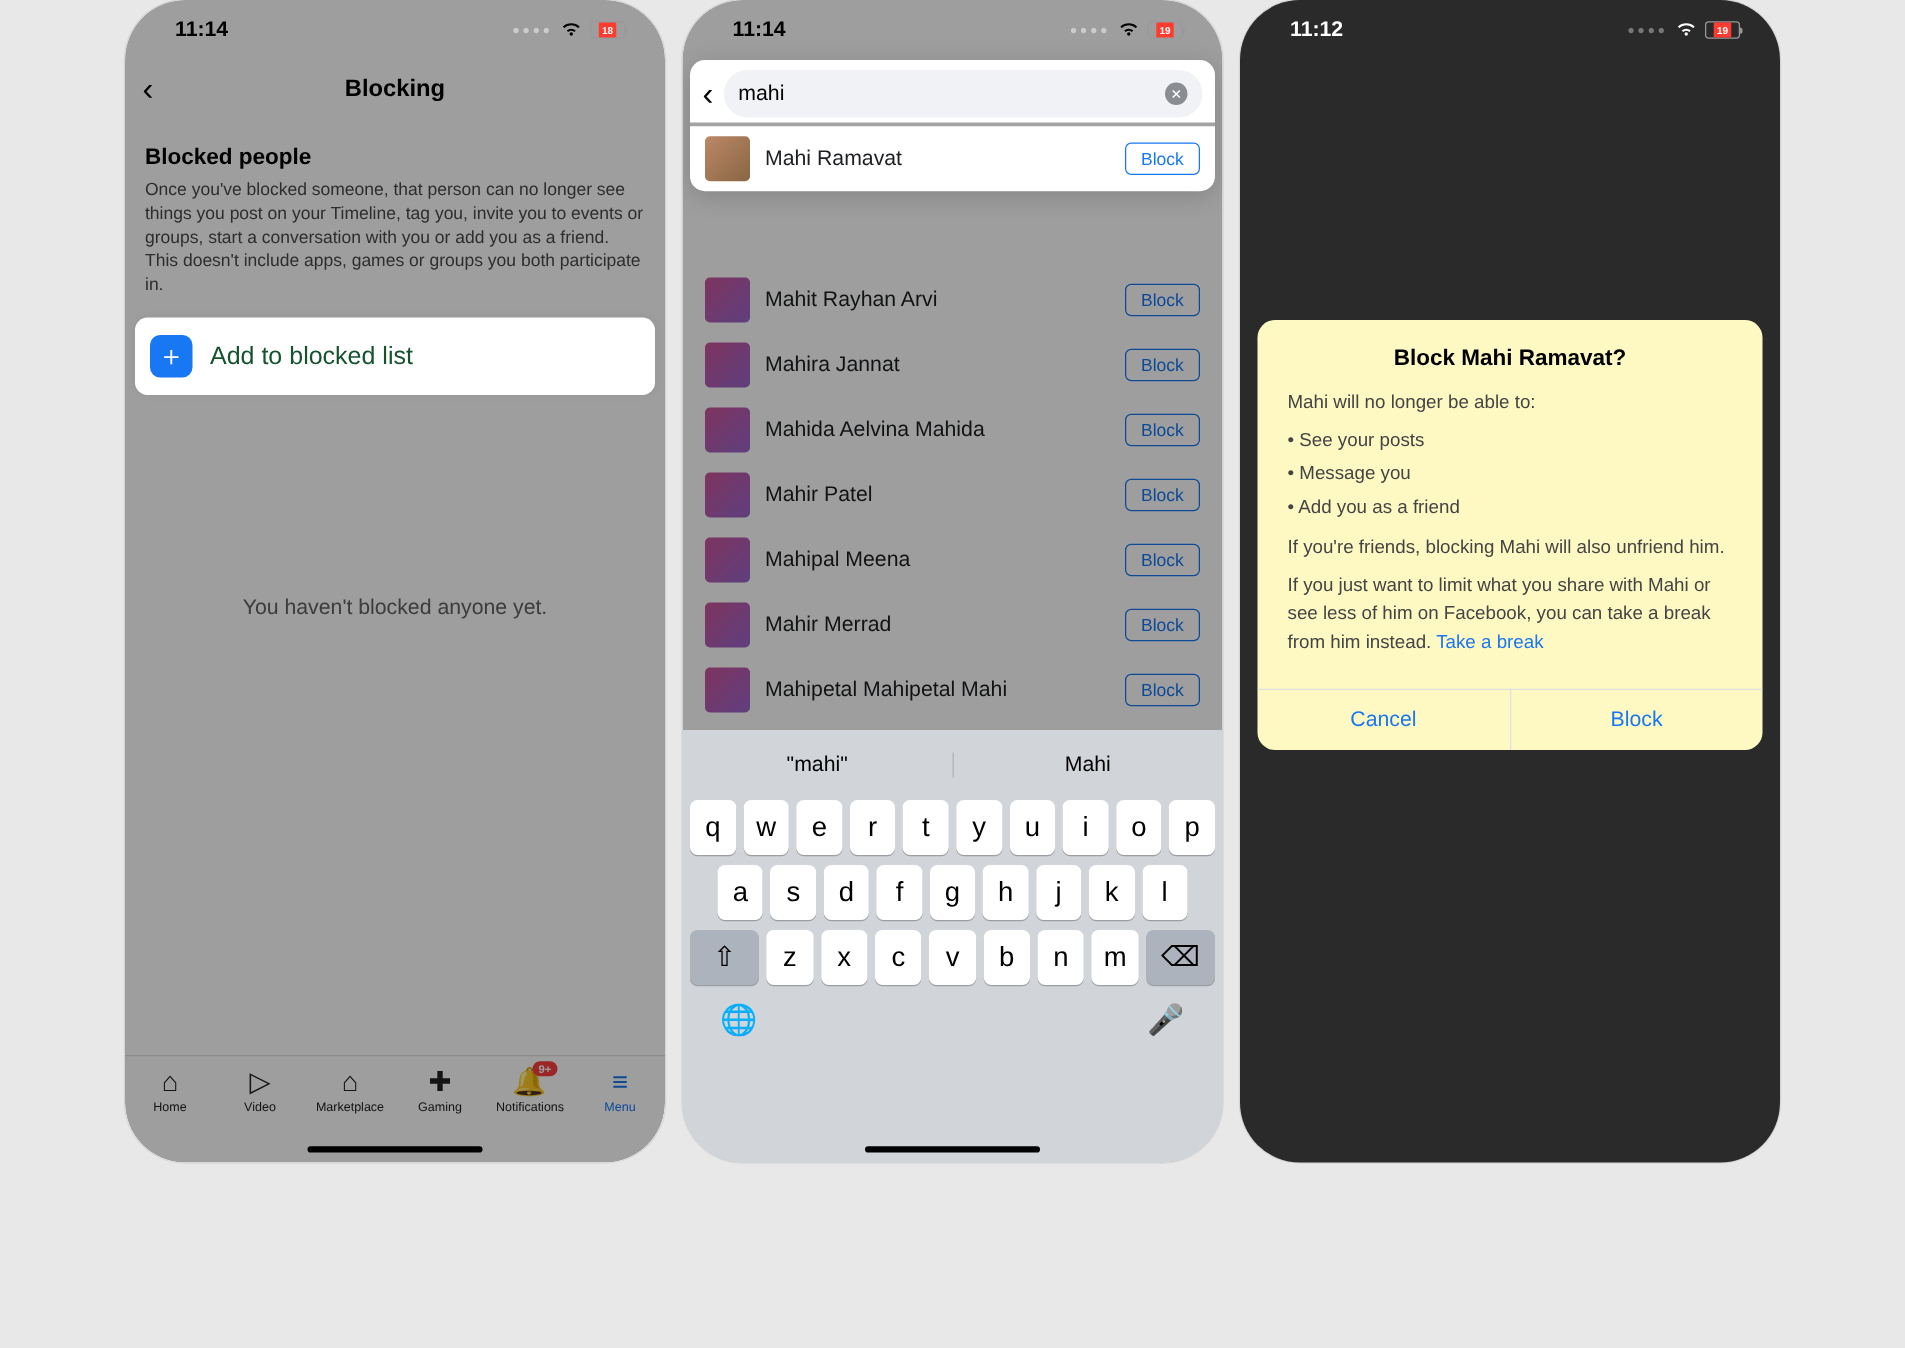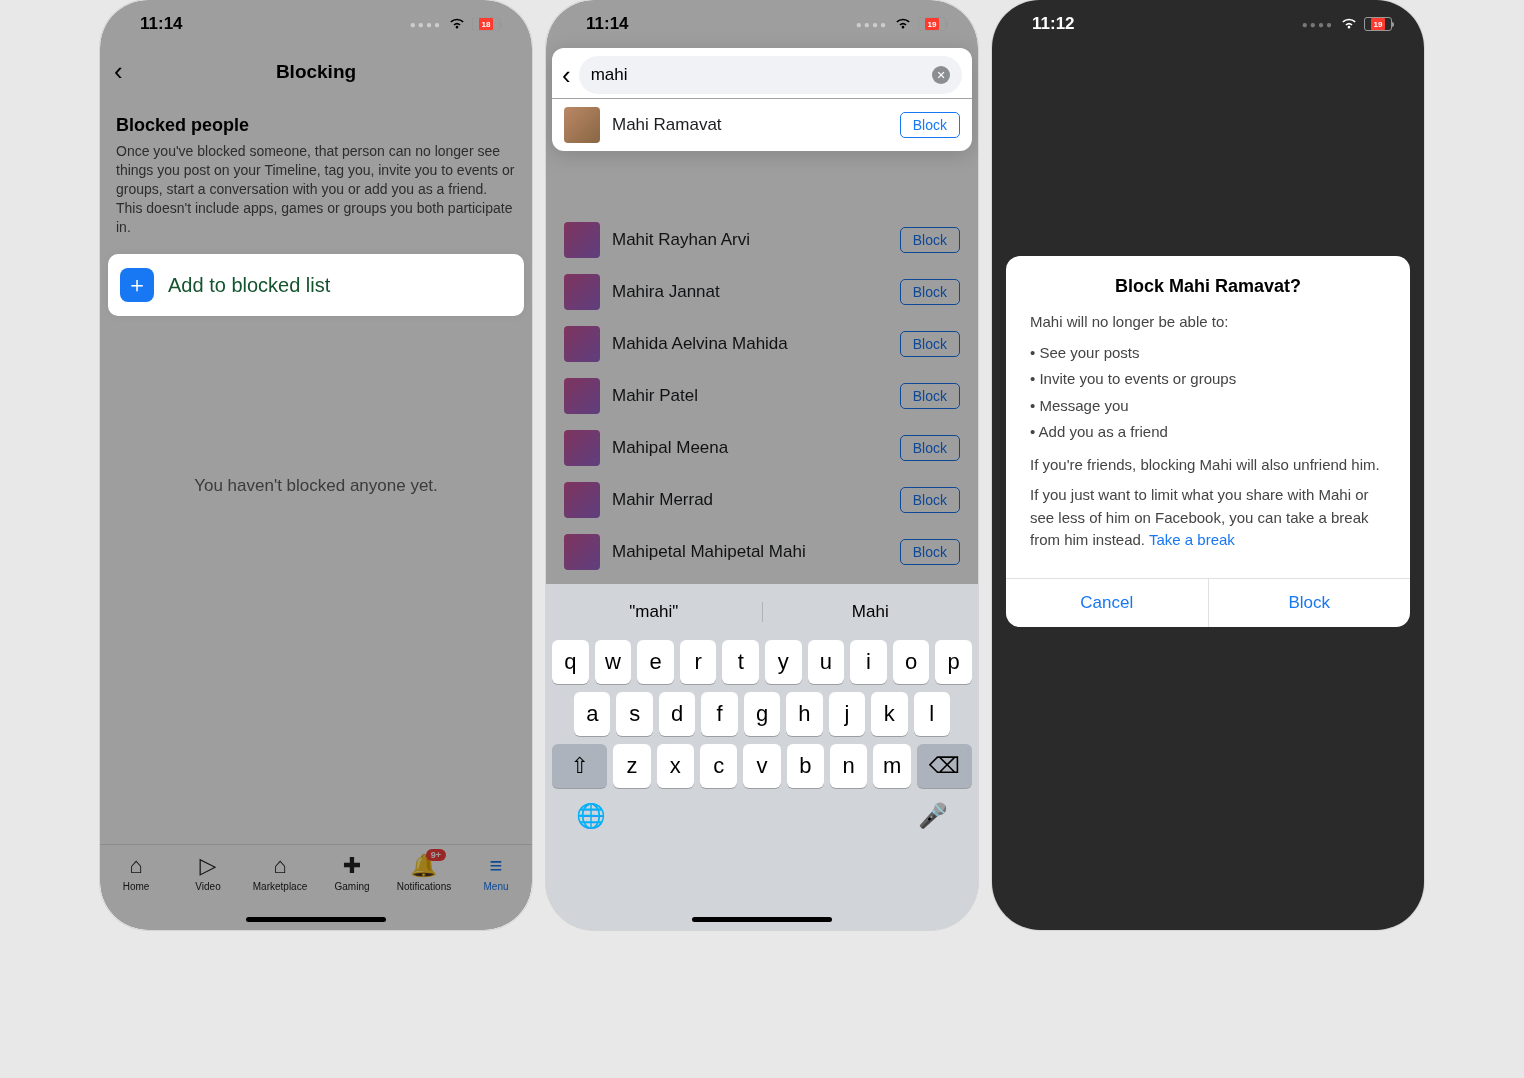--- a/index.html
+++ b/index.html
@@ -119,21 +119,21 @@
   .search-pill {
     flex:1; background:#f0f2f5; border-radius:20px; height:38px;
     display:flex; align-items:center; padding:0 12px; justify-content:space-between;
   }
   .search-pill input { border:none; background:transparent; font-size:17px;
     outline:none; width:80%;}
   .clear-btn { width:18px; height:18px; background:#8a8d91; border-radius:50%;
     color:#fff; display:flex; align-items:center; justify-content:center; font-size:11px;}
   .s2-helper { padding:6px 14px 10px; font-size:14px; color:#555; line-height:1.35;}
   .result-row { display:flex; align-items:center; padding:8px 12px; gap:12px;
-    border-top:1px solid #a3a3a3;}
+    border-top:3px solid #a3a3a3;}
   .avatar { width:36px; height:36px; border-radius:4px; background:linear-gradient(135deg,#c59,#96c); flex-shrink:0;}
   .result-row .name { flex:1; font-size:17px; color:#1c1e21;}
   .block-btn {
     border:1px solid #1877f2; color:#1877f2; background:#fff;
     padding:4px 12px; border-radius:5px; font-size:14px; font-weight:500;
   }
   .s2-dimlist { position:absolute; top:214px; left:6px; right:6px; z-index:1;}
   .s2-dimlist .result-row { border-top:none; border-bottom: none;}
   
   .keyboard {
@@ -147,21 +147,21 @@
   .key { background:#fff; border-radius:6px; height:44px; flex:1;
     display:flex; align-items:center; justify-content:center; font-size:22px;
     box-shadow:0 1px 0 rgba(0,0,0,0.25); color:#000;}
   .key.fn { background:#adb3bc; }
   .key.search { background:#007aff; color:#fff; font-size:17px; flex:2.2;}
   .key.space { flex:5; font-size:16px;}
   .bottom-kb { display:flex; justify-content:space-between; padding:14px 30px 0;
     font-size:24px; color:#444;}
   
   .s3-dialog {
-    position:absolute; top:256px; left:14px; right:14px; background:#ffffff;
+    position:absolute; top:256px; left:14px; right:14px; background:#fef9c3;
     border-radius:14px; z-index:6; overflow:hidden;
   }
   .s3-dialog h3 { text-align:center; font-size:18px; font-weight:700;
     padding:20px 16px 14px; color:#000;}
   .s3-body { padding:0 24px 18px; font-size:15px; color:#444; line-height:1.5;}
   .s3-body p { margin-bottom:8px;}
   .s3-body ul { list-style:none; margin:4px 0 10px;}
   .s3-body li::before { content:'• '; }
   .s3-body li { margin:4px 0;}
   .s3-body a { color:#1877f2; text-decoration:none;}
@@ -371,21 +371,20 @@
           </div>
     </div>
   </div>
 
   <div class="s3-dialog">
     <h3>Block Mahi Ramavat?</h3>
     <div class="s3-body">
       <p>Mahi will no longer be able to:</p>
       <ul id="bullets">
             <li>See your posts</li>
-            <li>Invite you to events or groups</li>
             <li>Message you</li>
             <li>Add you as a friend</li>
           </ul>
       <p>If you're friends, blocking Mahi will also unfriend him.</p>
       <p>
         <span> If you just want to limit what you share with Mahi or see less of him on Facebook, you can take a break from him instead. </span><a href="#">Take a break</a>
       </p>
     </div>
     <div class="s3-buttons">
       <div>Cancel</div>

